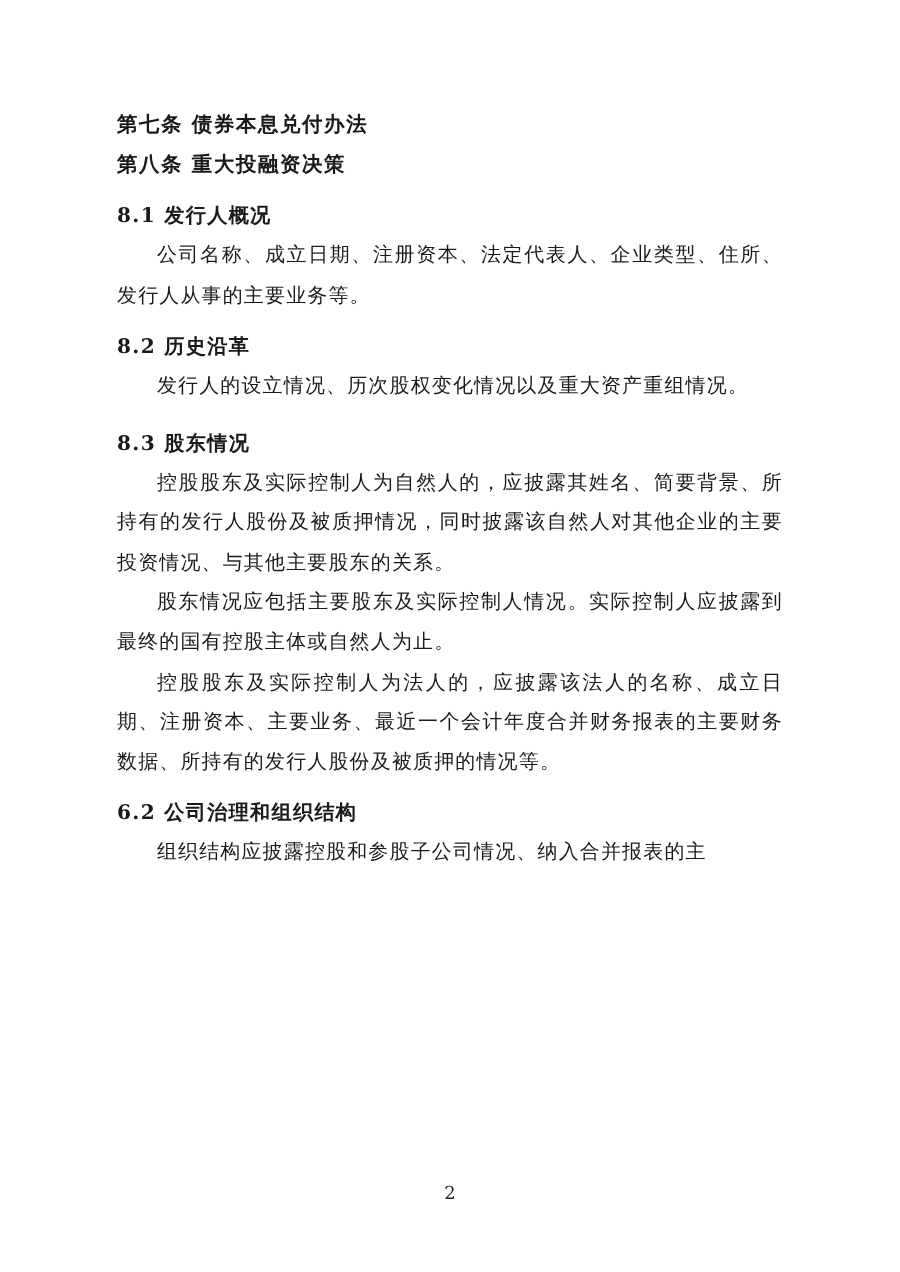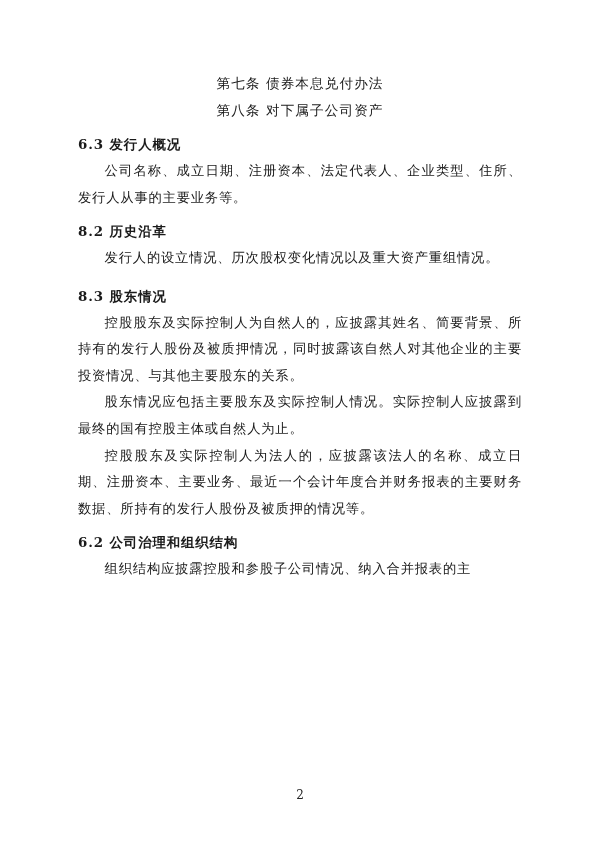--- a/index.html
+++ b/index.html
@@ -21,25 +21,24 @@
     box-sizing: border-box;
     padding: 70px 78px 40px 78px;
   }
   .doc-body {
     font-size: 13.3px;
     line-height: 2.0;
     color: #1a1a1a;
     letter-spacing: 0.6px;
   }
   .heading {
-    font-weight: normal;
+    font-weight: bold;
     margin: 0;
     font-size: 13.6px;
     letter-spacing: 1.1px;
-    text-align: center;
   }
   .heading.h-top { margin-top: 0; }
   .sub-heading {
     font-weight: bold;
     margin: 0;
     font-size: 13.4px;
     letter-spacing: 0.9px;
   }
   .para {
     margin: 0;
@@ -61,24 +60,24 @@
     font-family: "DejaVu Serif", "Liberation Serif", serif;
   }
 </style>
 </head>
 <body>
 
 <div class="page">
   <div class="doc-body">
 
     <div class="heading h-top">第七条  债券本息兑付办法</div>
-    <div class="heading">第八条  对下属子公司资产</div>
+    <div class="heading">第八条  重大投融资决策</div>
 
     <div class="spacer-sm"></div>
-    <div class="sub-heading">6.3  发行人概况</div>
+    <div class="sub-heading">8.1  发行人概况</div>
     <div class="para">公司名称、成立日期、注册资本、法定代表人、企业类型、住所、发行人从事的主要业务等。</div>
 
     <div class="spacer-sm"></div>
     <div class="sub-heading">8.2  历史沿革</div>
     <div class="para">发行人的设立情况、历次股权变化情况以及重大资产重组情况。</div>
 
     <div class="spacer-md"></div>
     <div class="sub-heading">8.3  股东情况</div>
     <div class="para">控股股东及实际控制人为自然人的，应披露其姓名、简要背景、所持有的发行人股份及被质押情况，同时披露该自然人对其他企业的主要投资情况、与其他主要股东的关系。</div>
     <div class="para">股东情况应包括主要股东及实际控制人情况。实际控制人应披露到最终的国有控股主体或自然人为止。</div>

